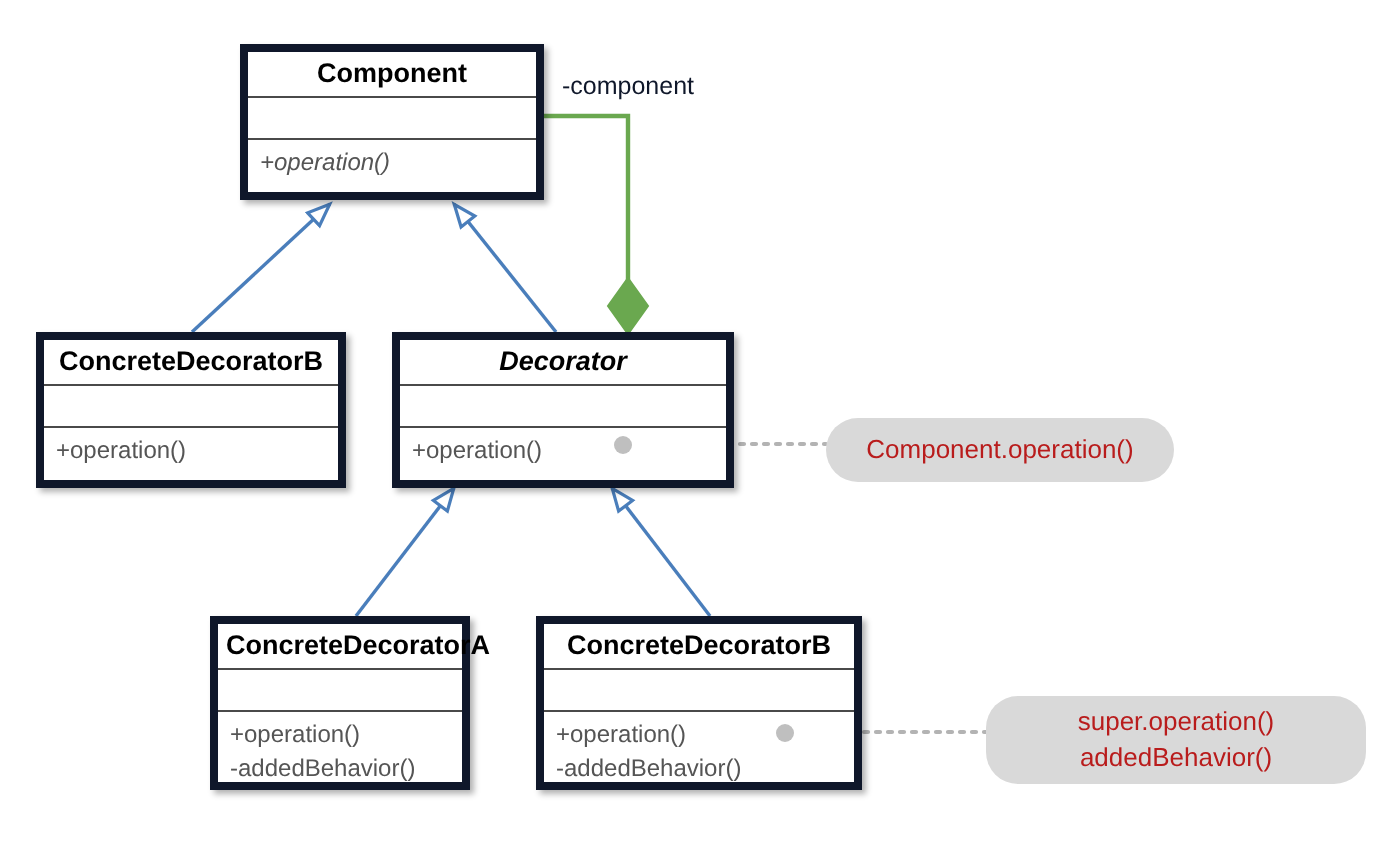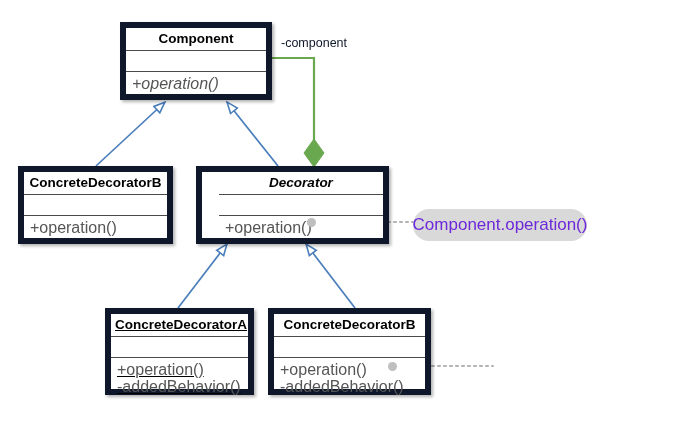--- a/index.html
+++ b/index.html
@@ -21,21 +21,21 @@
     position: absolute;
     left: 0;
     top: 0;
     width: 693px;
     height: 428px;
     pointer-events: none;
   }
   .uml-class {
     position: absolute;
     background: #ffffff;
-    border: 6px solid #0f172a;
+    border: 4px solid #0f172a;
     box-sizing: border-box;
     box-shadow: 2px 2px 3px rgba(0,0,0,0.30);
     z-index: 5;
   }
   .uml-name {
     text-align: center;
     font-size: 13.5px;
     font-weight: bold;
     color: #000000;
     padding: 3px 4px 4px 4px;
@@ -45,38 +45,38 @@
   }
   .uml-name.abstract {
     font-style: italic;
   }
   .uml-attrs {
     height: 20px;
     border-bottom: 1px solid #4a4a4a;
   }
   .uml-ops {
     padding: 3px 6px 4px 6px;
-    font-size: 16px;
+    font-size: 12px;
     color: #555555;
     line-height: 17px;
     white-space: nowrap;
   }
   .uml-ops.italic {
     font-style: italic;
   }
   .op-line {
     position: relative;
     white-space: nowrap;
   }
   .note {
     position: absolute;
     background: #d9d9d9;
     border-radius: 16px;
-    color: #6d28d9;
-    font-size: 17px;
+    color: #b91c1c;
+    font-size: 13px;
     display: flex;
     flex-direction: column;
     align-items: center;
     justify-content: center;
     line-height: 18px;
     text-align: center;
     z-index: 4;
     box-sizing: border-box;
   }
   .note-line { white-space: nowrap; }
@@ -149,30 +149,30 @@
   <div class="edge-label" style="left:281px; top:36px;">-component</div>
 
   <div class="uml-class" style="left:18px; top:166px; width:155px; height:78px;">
     <div class="uml-name">ConcreteDecoratorB</div>
     <div class="uml-attrs"></div>
     <div class="uml-ops">
       <div class="op-line">+operation()</div>
     </div>
   </div>
 
-  <div class="uml-class" style="left:196px; top:166px; width:193px; height:78px;padding-left:17px;">
+  <div class="uml-class" style="left:196px; top:166px; width:171px; height:78px;">
     <div class="uml-name abstract">Decorator</div>
     <div class="uml-attrs"></div>
     <div class="uml-ops">
       <div class="op-line">+operation()</div>
     </div>
   </div>
   <div class="anchor-dot" style="left:307px; top:218px;"></div>
 
-  <div class="uml-class" style="left:105px; top:308px; width:149px; height:87px;text-decoration:underline;">
+  <div class="uml-class" style="left:105px; top:308px; width:130px; height:87px;">
     <div class="uml-name">ConcreteDecoratorA</div>
     <div class="uml-attrs"></div>
     <div class="uml-ops">
       <div class="op-line">+operation()</div>
       <div class="op-line">-addedBehavior()</div>
     </div>
   </div>
 
   <div class="uml-class" style="left:268px; top:308px; width:163px; height:87px;">
     <div class="uml-name">ConcreteDecoratorB</div>
@@ -181,14 +181,18 @@
       <div class="op-line">+operation()</div>
       <div class="op-line">-addedBehavior()</div>
     </div>
   </div>
   <div class="anchor-dot" style="left:388px; top:362px;"></div>
 
   <div class="note" style="left:413px; top:209px; width:174px; height:32px;">
     <div class="note-line">Component.operation()</div>
   </div>
 
+  <div class="note" style="left:493px; top:348px; width:190px; height:44px;">
+    <div class="note-line">super.operation()</div>
+    <div class="note-line">addedBehavior()</div>
+  </div>
 
 </div>
 
 </body></html>

